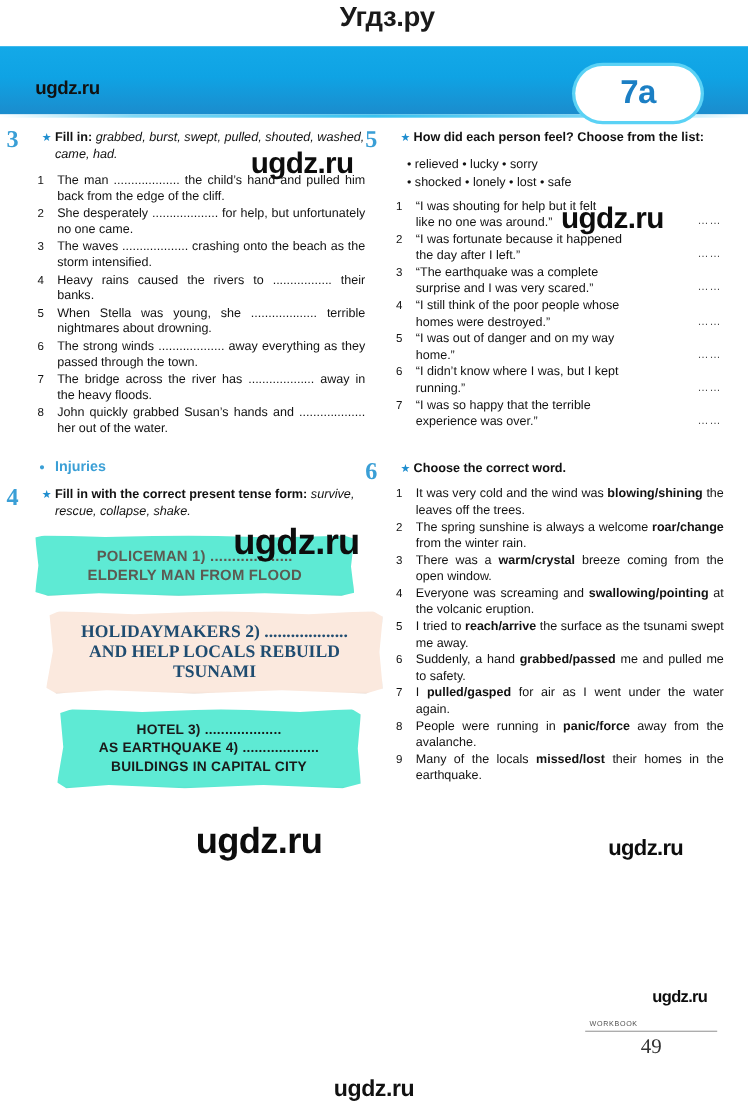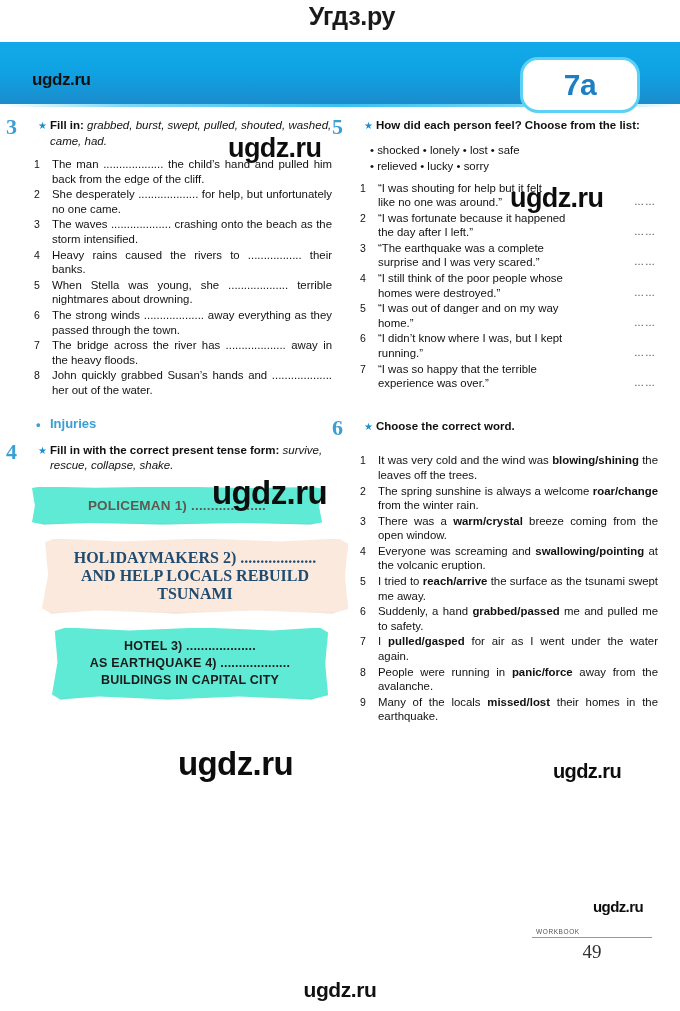--- a/index.html
+++ b/index.html
@@ -54,21 +54,21 @@
     color: #111111;
     letter-spacing: -0.4px;
   }
   .unit-badge {
     position: absolute;
     left: 523px;
     top: 60px;
     width: 114px;
     height: 50px;
     background: #ffffff;
-    border-radius: 15px;
+    border-radius: 25px;
     box-shadow: 0 0 0 3px #5bd2f5;
     display: flex;
     align-items: center;
     justify-content: center;
   }
   .unit-badge span {
     font-size: 30px;
     font-weight: bold;
     color: #1b7fc4;
     letter-spacing: -0.5px;
@@ -321,20 +321,21 @@
 
   <div class="ex" style="margin-top:12px">
     <div class="ex-num">4</div>
     <div class="ex-head">
       <span class="star">★</span><b>Fill in with the correct present tense form:</b> <i>survive, rescue, collapse, shake.</i>
     </div>
 
     <div class="notes">
       <div class="note note-1">
         <div>POLICEMAN 1) ...................</div>
+        <div>ELDERLY MAN FROM FLOOD</div>
       </div>
       <div class="note note-2">
         <div>HOLIDAYMAKERS 2) ...................</div>
         <div>AND HELP LOCALS REBUILD</div>
         <div>TSUNAMI</div>
       </div>
       <div class="note note-3">
         <div>HOTEL 3) ...................</div>
         <div>AS EARTHQUAKE 4) ...................</div>
         <div>BUILDINGS IN CAPITAL CITY</div>
@@ -344,22 +345,22 @@
 </div>
 
 <div class="col col-right">
 
   <div class="ex">
     <div class="ex-num">5</div>
     <div class="ex-head">
       <span class="star">★</span><b>How did each person feel? Choose from the list:</b>
     </div>
     <div class="wordlist">
+      <div>• relieved  • lucky  • sorry</div>
       <div>• shocked  • lonely  • lost  • safe</div>
-      <div>• relieved  • lucky  • sorry</div>
     </div>
     <ol class="items nojust" style="margin-top:7px">
       <li class="q-row">
         <span class="q-text">“I was shouting for help but it felt</span>
         <span class="q-line2">like no one was around.”</span>
         <span class="q-dots">……</span>
       </li>
       <li class="q-row">
         <span class="q-text">“I was fortunate because it happened</span>
         <span class="q-line2">the day after I left.”</span>
@@ -391,21 +392,21 @@
         <span class="q-dots">……</span>
       </li>
     </ol>
   </div>
 
   <div class="ex" style="margin-top:28px">
     <div class="ex-num">6</div>
     <div class="ex-head">
       <span class="star">★</span><b>Choose the correct word.</b>
     </div>
-    <ol class="items" style="margin-top:19px">
+    <ol class="items" style="margin-top:8px">
       <li><span>It was very cold and the wind was </span><b>blowing/shining</b><span> the leaves off the trees.</span></li>
       <li><span>The spring sunshine is always a welcome </span><b>roar/change</b><span> from the winter rain.</span></li>
       <li><span>There was a </span><b>warm/crystal</b><span> breeze coming from the open window.</span></li>
       <li><span>Everyone was screaming and </span><b>swallowing/pointing</b><span> at the volcanic eruption.</span></li>
       <li><span>I tried to </span><b>reach/arrive</b><span> the surface as the tsunami swept me away.</span></li>
       <li><span>Suddenly, a hand </span><b>grabbed/passed</b><span> me and pulled me to safety.</span></li>
       <li><span>I </span><b>pulled/gasped</b><span> for air as I went under the water again.</span></li>
       <li><span>People were running in </span><b>panic/force</b><span> away from the avalanche.</span></li>
       <li><span>Many of the locals </span><b>missed/lost</b><span> their homes in the earthquake.</span></li>
     </ol>

